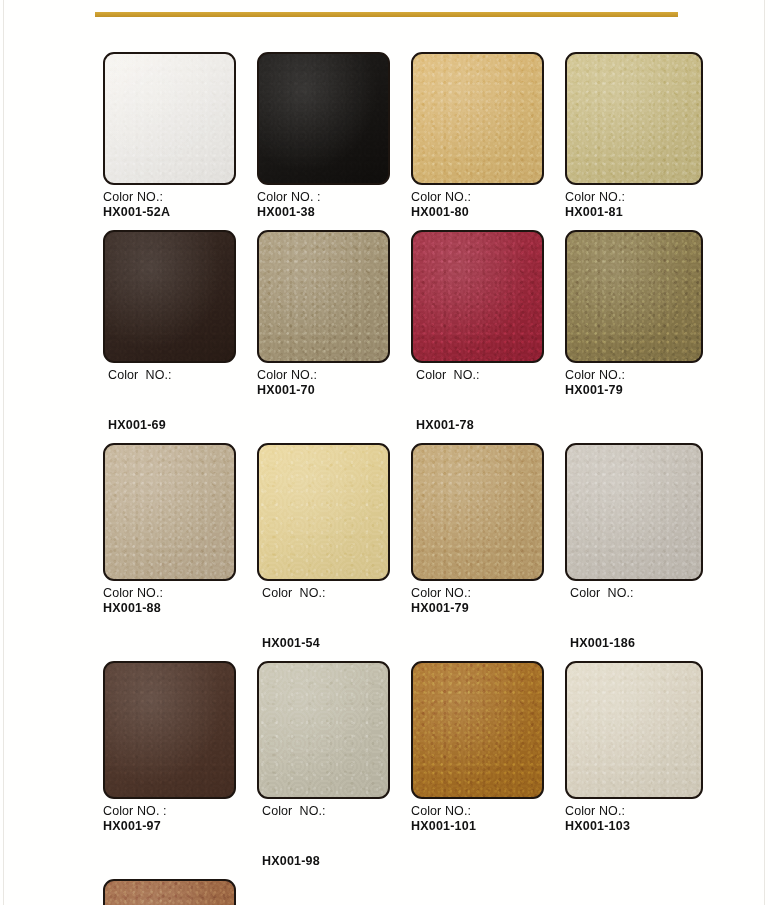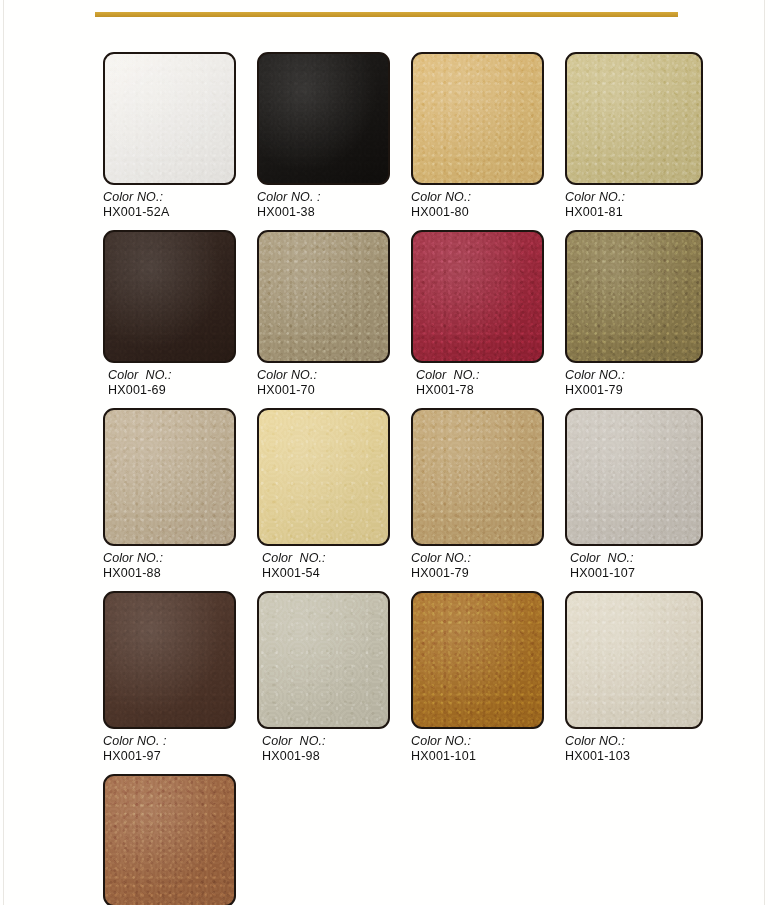--- a/index.html
+++ b/index.html
@@ -124,24 +124,24 @@
   .swatch.dark .grain   { opacity: 0.35; }
   .swatch.dark .grain2  { opacity: 0.35; }
 
   .label {
     margin-top: 5px;
     color: #121212;
     font-size: 12.5px;
     line-height: 14.5px;
     white-space: pre;
   }
-  .label .line1 { display: block; letter-spacing: 0.1px; font-style: italic; }
-  .label .line2 { display: block; letter-spacing: 0.2px; }
+  .label .line1 { display: block; letter-spacing: 0.1px; }
+  .label .line2 { display: block; letter-spacing: 0.2px; font-weight: bold; }
   .indent-1 .line1 { padding-left: 5px; }
-  .indent-1 .line2 { padding-left: 5px; }
+  .indent-1 .line2 { padding-left: 5px; margin-top: 35px; }
 </style>
 </head>
 <body>
 
 <div class="sheet">
   <div class="page-rule left"></div>
   <div class="page-rule right"></div>
 
   <div class="header-bar"></div>
 
@@ -238,21 +238,21 @@
             <div class="grain"></div>
           </div>
           <div class="label indent-0"><span class="line1">Color NO.:</span><span class="line2">HX001-79</span></div>
         </div>
         <div class="cell col-3">
           <div class="swatch wide tall" style="background: rgb(205, 199, 189);">
             <div class="sheen"></div>
             <div class="grain2"></div>
             <div class="grain"></div>
           </div>
-          <div class="label indent-1"><span class="line1">Color  NO.:</span><span class="line2">HX001-107</span></div>
+          <div class="label indent-1"><span class="line1">Color  NO.:</span><span class="line2">HX001-186</span></div>
         </div>
       </div>
       <div class="row">
         <div class="cell col-0">
           <div class="swatch dark tall" style="background: rgb(75, 49, 37);">
             <div class="sheen"></div>
             <div class="grain2"></div>
             <div class="grain"></div>
           </div>
           <div class="label indent-0"><span class="line1">Color NO. :</span><span class="line2">HX001-97</span></div>

